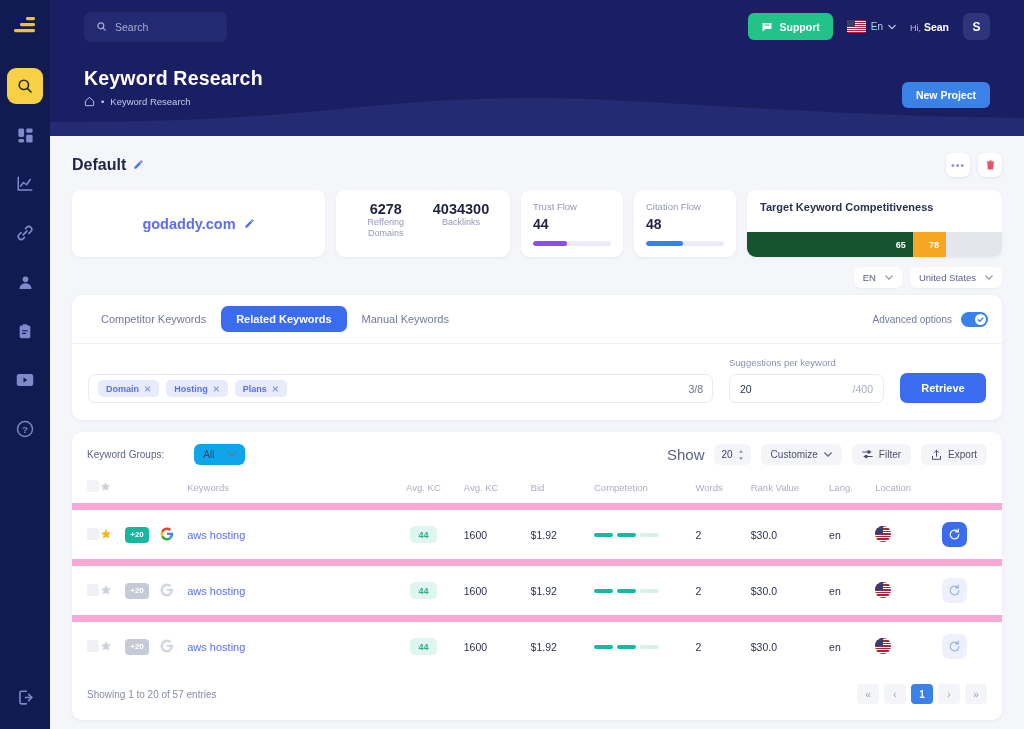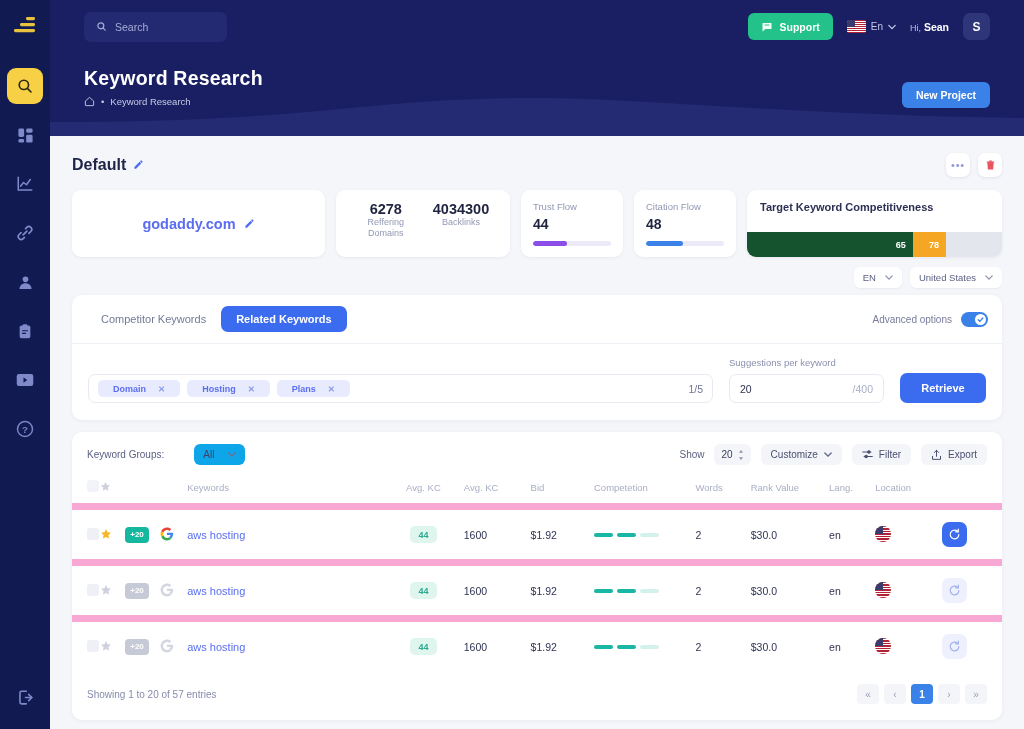--- a/index.html
+++ b/index.html
@@ -205,22 +205,22 @@
 
   .seed-row { display: flex; align-items: flex-end; gap: 16px; padding: 13px 16px 17px 16px; }
   .seed-col { flex: 1; }
   .seed-lab { font-size: 9.5px; color: #8b90ae; margin-bottom: 6px; }
   .seed-field {
     height: 29px; border: 1px solid #e8eaf2; border-radius: 7px;
     display: flex; align-items: center; padding: 0 9px; gap: 7px;
   }
   .chip {
     background: #e7ebfd; color: #5b6ef0;
-    border-radius: 5px; height: 17px; padding: 0 15px;
-    display: flex; align-items: center; gap: 12px;
+    border-radius: 5px; height: 17px; padding: 0 8px;
+    display: flex; align-items: center; gap: 5px;
     font-size: 9px; font-weight: bold;
   }
   .chip .x { color: #8d9ae8; font-size: 8.5px; cursor: pointer; }
   .seed-count { margin-left: auto; font-size: 10.5px; color: #6e7490; }
   .sugg-col { width: 155px; }
   .sugg-field {
     height: 29px; border: 1px solid #e8eaf2; border-radius: 7px;
     display: flex; align-items: center; padding: 0 10px;
     font-size: 10.5px; color: #2c3150;
   }
@@ -238,21 +238,21 @@
     overflow: hidden;
   }
   .tctrl { display: flex; align-items: center; padding: 12px 15px 9px 15px; gap: 21px; }
   .kg-lab { font-size: 10px; color: #5c6183; margin-right: 9px; }
   .kg-sel {
     background: #0ea5e9; border-radius: 6px; height: 21px;
     display: flex; align-items: center; gap: 14px; padding: 0 9px;
     font-size: 10px; color: #3d4260; cursor: pointer;
   }
   .tctrl-right { margin-left: auto; display: flex; align-items: center; gap: 10px; }
-  .show-lab { font-size: 10px; color: #5c6183; }
+  .show-lab { font-size: 15px; color: #5c6183; }
   .show-sel {
     background: #f4f5f9; border-radius: 6px; height: 21px;
     display: flex; align-items: center; gap: 5px; padding: 0 7px;
     font-size: 10px; color: #3d4260; cursor: pointer;
   }
   .gbtn {
     background: #f4f5f9; border-radius: 6px; height: 21px;
     display: flex; align-items: center; gap: 6px; padding: 0 10px;
     font-size: 10px; color: #4a4f70; cursor: pointer;
   }
@@ -549,20 +549,21 @@
         <svg width="8" height="5" viewBox="0 0 10 6" fill="none" stroke="#8d93b0" stroke-width="1.6">
             <path d="M1 1l4 4 4-4" stroke-linecap="round"></path>
           </svg>
       </div>
     </div>
 
     <div class="panel">
       <div class="tabs-row">
         <div class="tab">Competitor Keywords</div>
         <div class="tab active">Related Keywords</div>
+        <div class="tab">Manual Keywords</div>
         <div class="adv-wrap">
           <span class="adv-lab">Advanced options</span>
           <div class="toggle">
             <span class="knob">
               <svg width="7" height="7" viewBox="0 0 12 12" fill="none" stroke="#3b82e8" stroke-width="2.2">
                   <path d="M2 6.3l2.8 2.8L10 3.4" stroke-linecap="round" stroke-linejoin="round"></path>
                 </svg>
             </span>
           </div>
         </div>
@@ -576,21 +577,21 @@
               <span class="x">✕</span>
             </span>
             <span class="chip">
               <span>Hosting</span>
               <span class="x">✕</span>
             </span>
             <span class="chip">
               <span>Plans</span>
               <span class="x">✕</span>
             </span>
-            <span class="seed-count">1/5</span>
+            <span class="seed-count">3/8</span>
           </div>
         </div>
 
         <div class="sugg-col">
           <div class="seed-lab">Suggestions per keyword</div>
           <div class="sugg-field">
             <span>20</span>
             <span class="sugg-max">/400</span>
           </div>
         </div>

